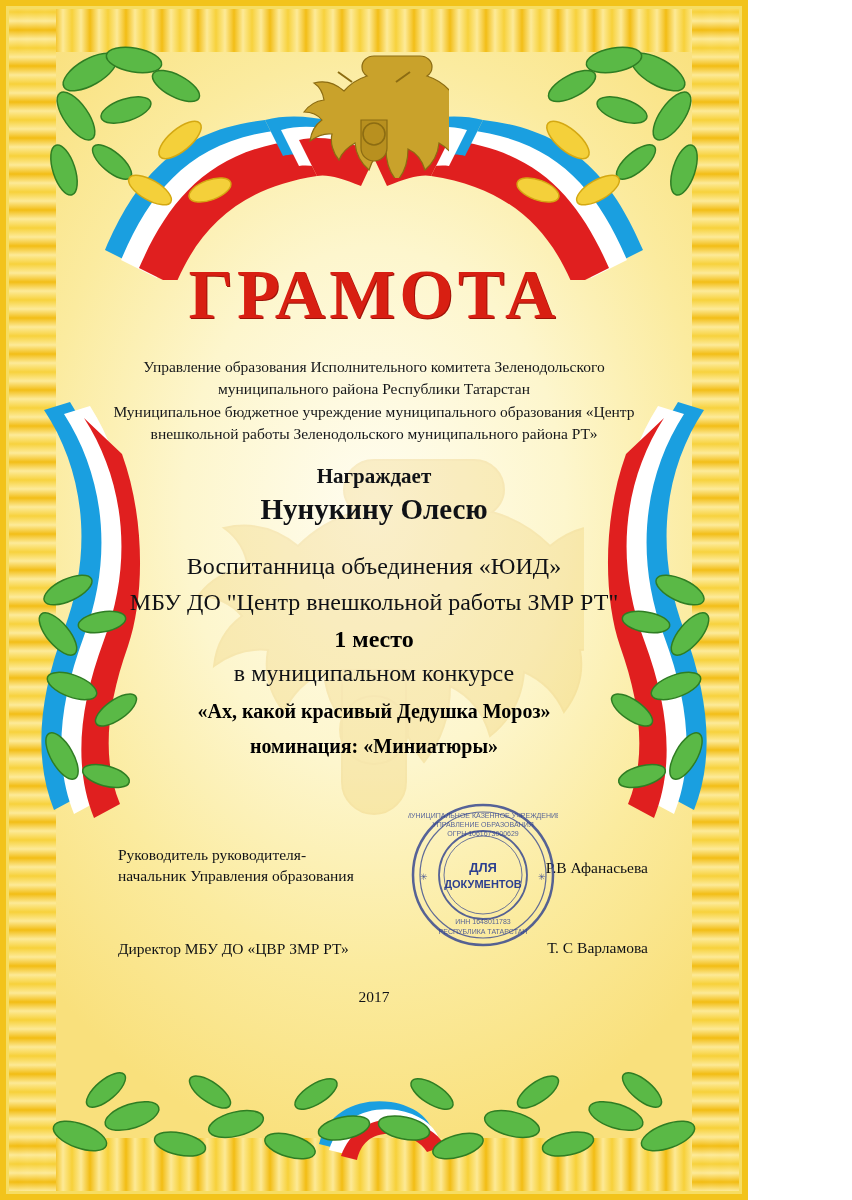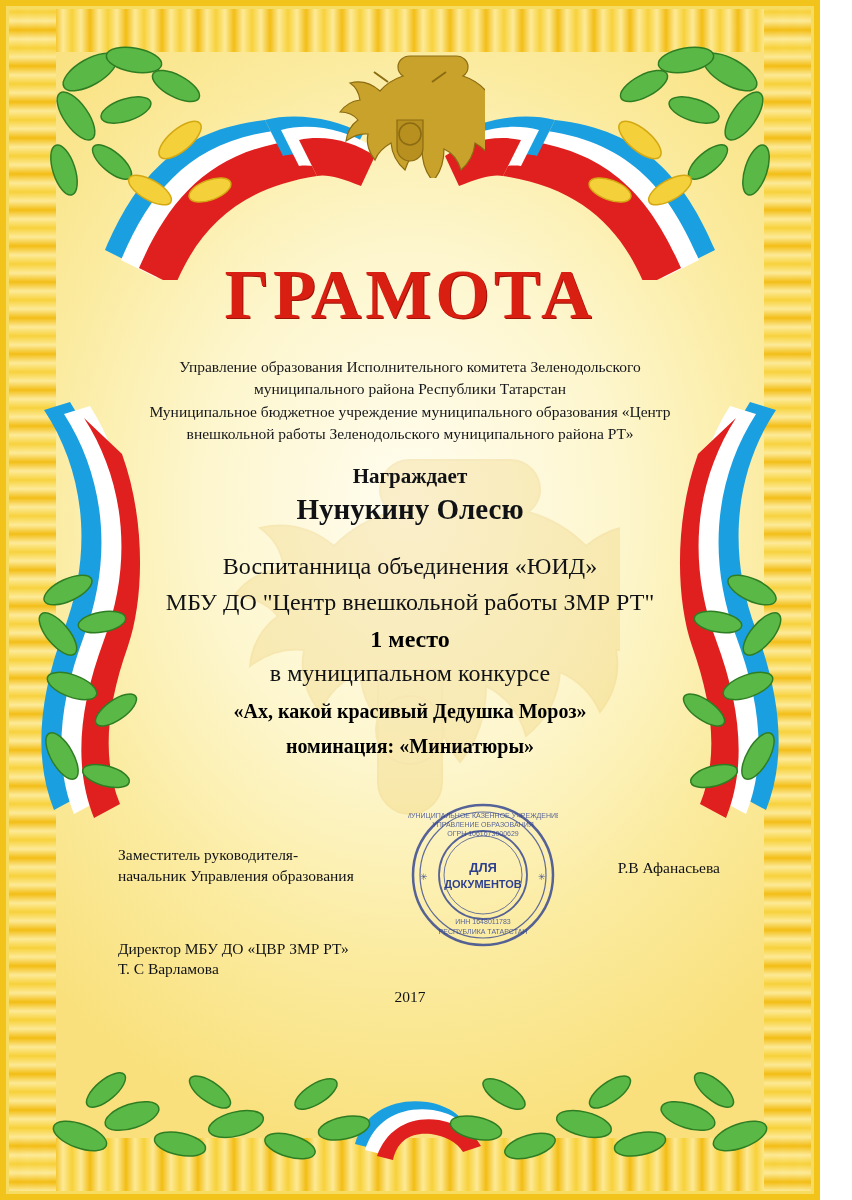--- a/index.html
+++ b/index.html
@@ -9,21 +9,21 @@
   }
   body {
     width: 852px;
     height: 1200px;
     font-family: "Liberation Serif", serif;
     overflow: hidden;
   }
 
   .certificate {
     position: relative;
-    width: 820px;
+    width: 748px;
     height: 1200px;
     background:
       radial-gradient(ellipse 70% 55% at 50% 45%, #fffbe0 0%, #fdf3c0 35%, #fbe78f 62%, #f8d95c 82%, #f5c92e 100%);
     overflow: hidden;
   }
 
   
   .outer-edge {
     position: absolute;
     inset: 0;
@@ -161,21 +161,21 @@
     font-size: 15.5px;
     color: #101216;
   }
   .sig-row {
     display: flex;
     justify-content: space-between;
     align-items: flex-start;
   }
   .sig-left { line-height: 1.35; text-align: left; }
   .sig-right { text-align: right; padding-top: 14px; white-space: nowrap;}
-  .sig-row2 { margin-top: 52px; flex-direction: column; }
+  .sig-row2 { margin-top: 52px; }
   .sig-row2 .sig-right { padding-top: 0; }
 
   .year {
     position: absolute;
     left: 0; right: 0;
     top: 988px;
     text-align: center;
     font-size: 15.5px;
     color: #101216;
   }
@@ -366,21 +366,21 @@
     <div class="place">1 место</div>
     <div class="detail">в муниципальном конкурсе</div>
     <div class="contest">«Ах, какой красивый Дедушка Мороз»</div>
     <div class="contest">номинация: «Миниатюры»</div>
 
   </div>
 
   <div class="signatures">
     <div class="sig-row">
       <div class="sig-left">
-        <div>Заместитель руководителя-</div>
+        <div>Руководитель руководителя-</div>
         <div>начальник Управления образования</div>
       </div>
       <div class="sig-right">Р.В Афанасьева</div>
     </div>
     <div class="sig-row sig-row2">
       <div class="sig-left">Директор  МБУ ДО «ЦВР ЗМР РТ»</div>
       <div class="sig-right">Т. С Варламова</div>
     </div>
   </div>
 

